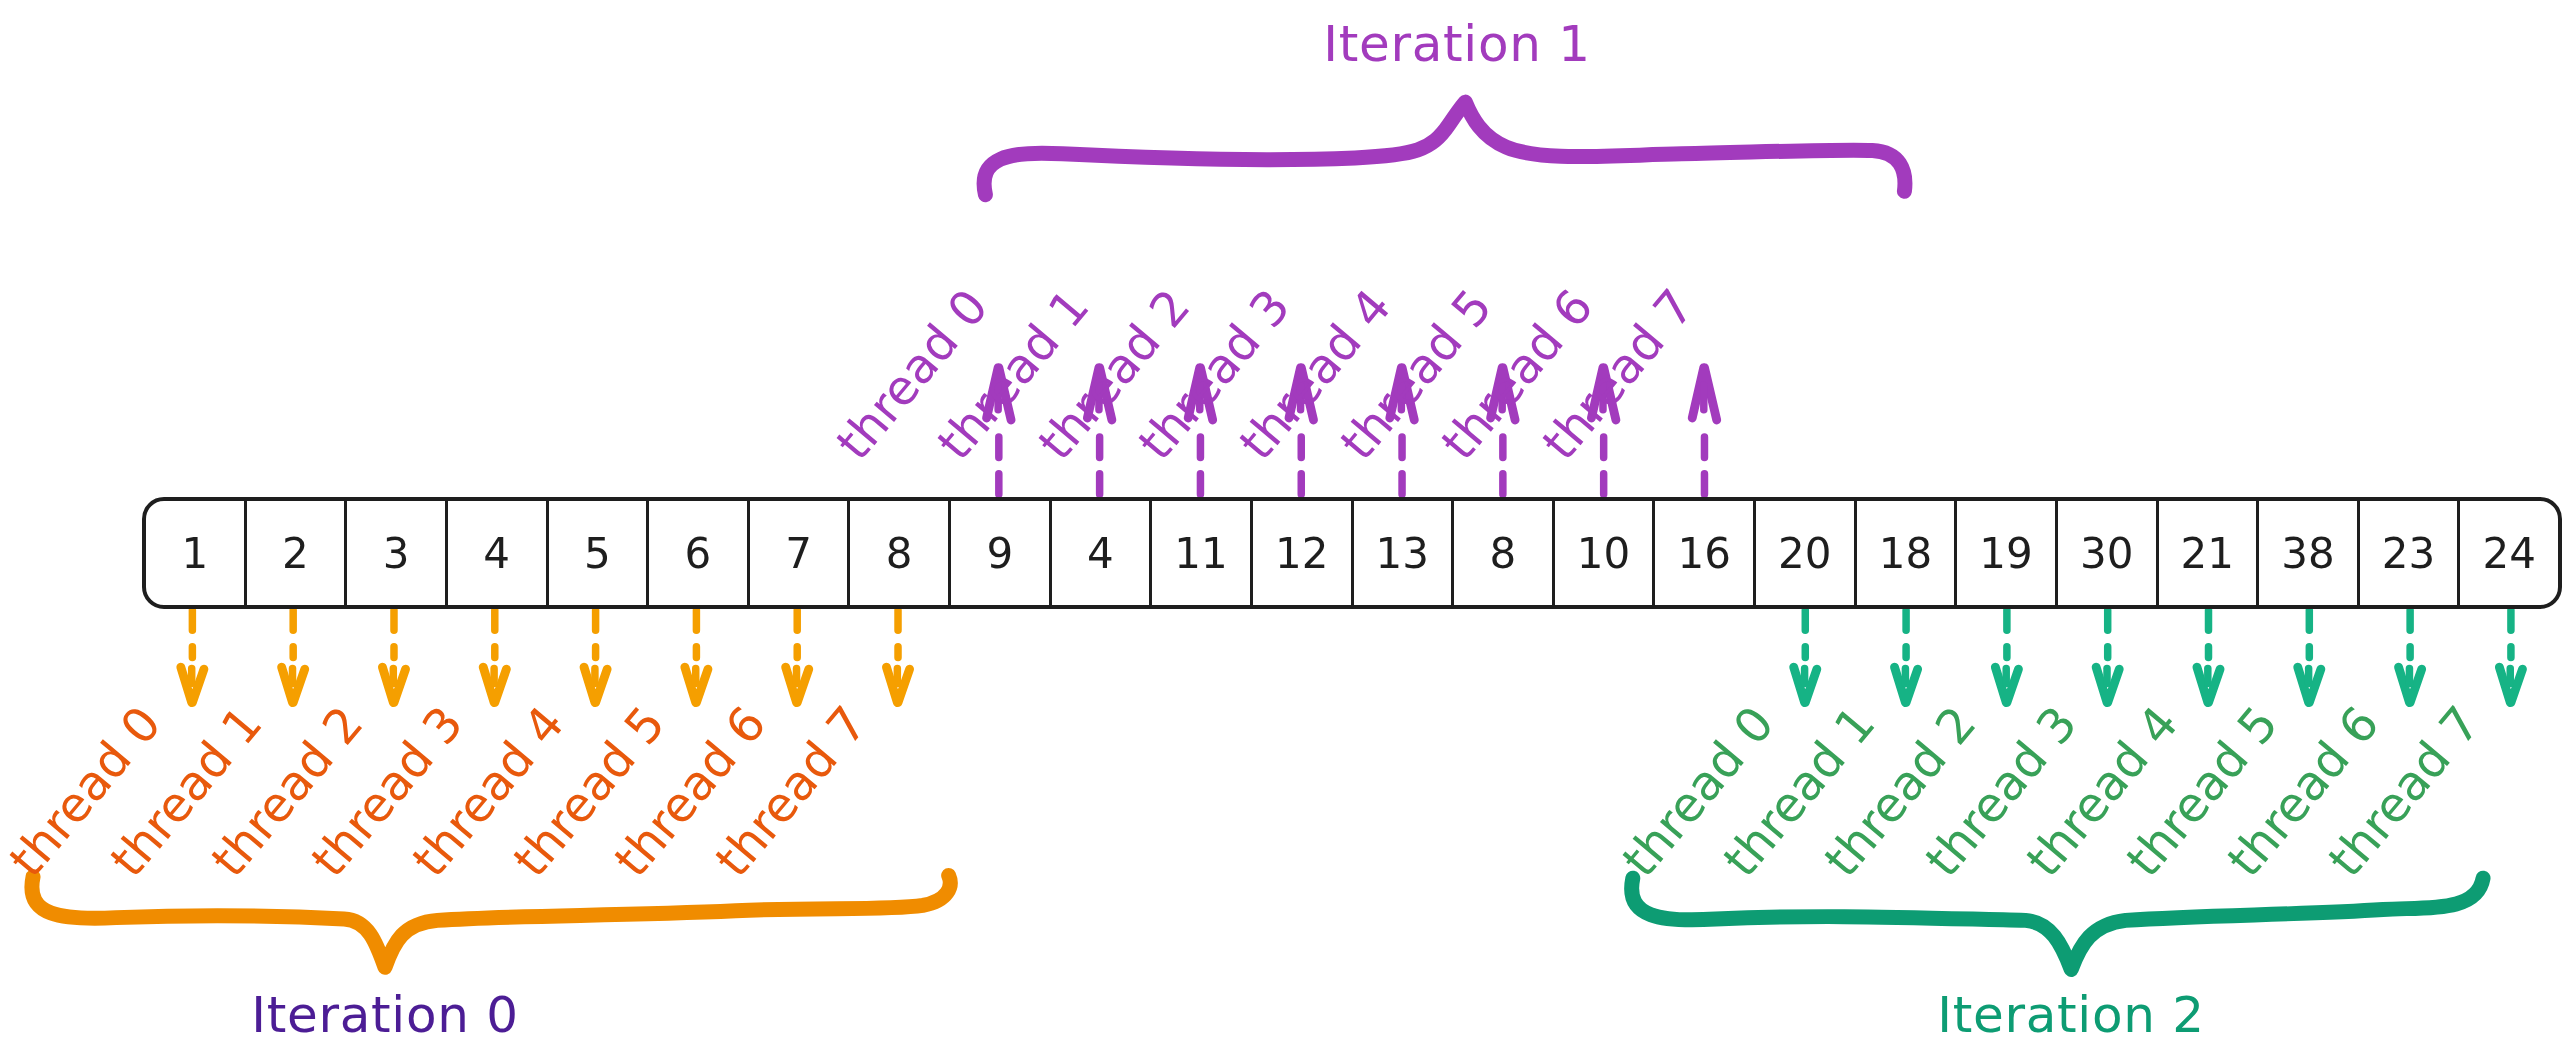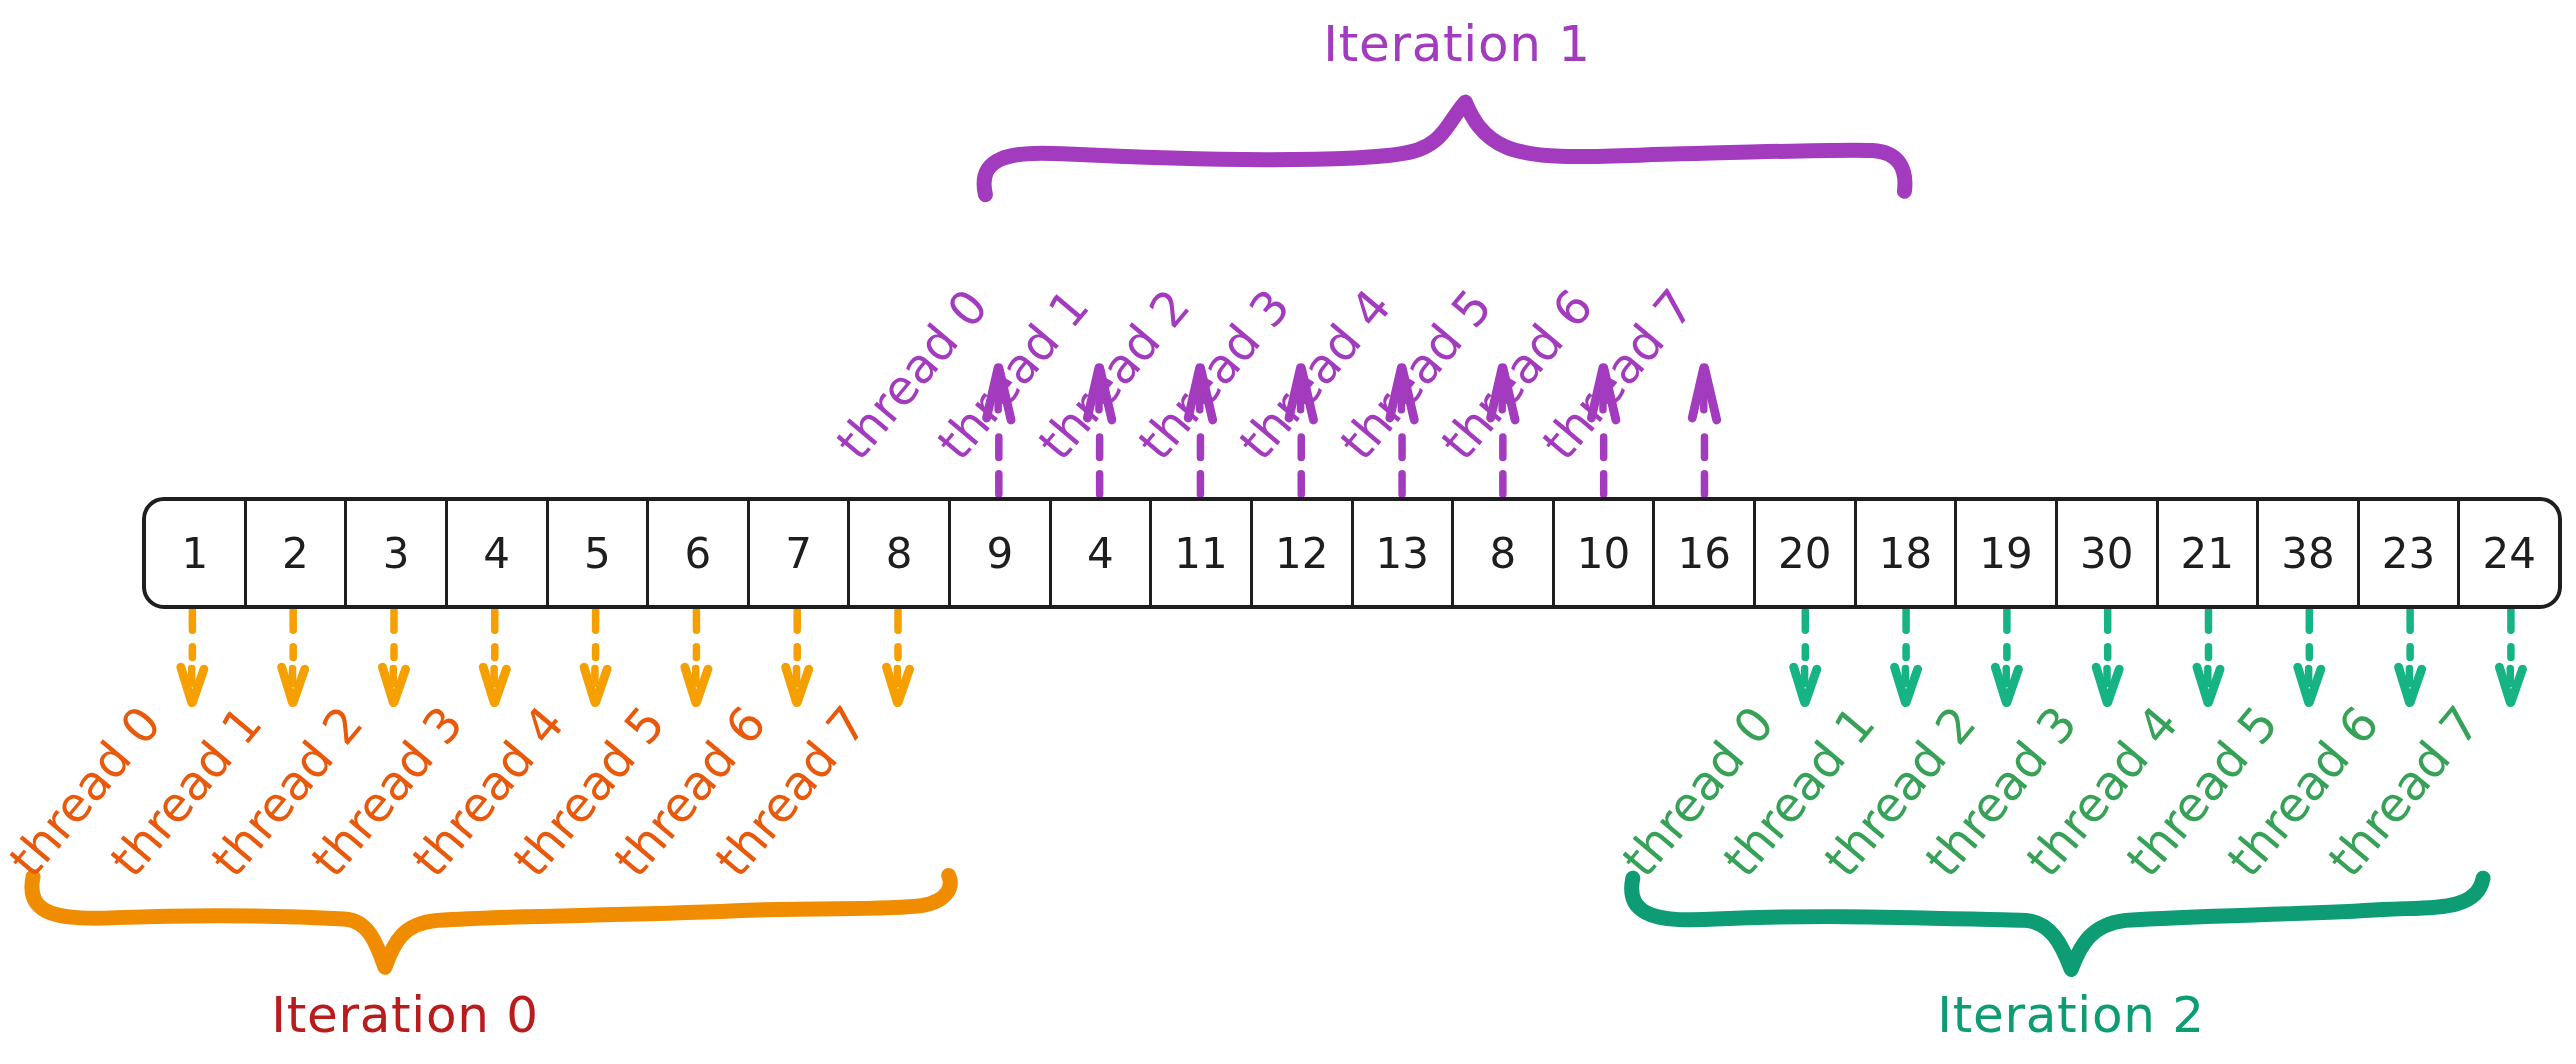--- a/index.html
+++ b/index.html
@@ -126,21 +126,21 @@
       <div class="cell">20</div>
       <div class="cell">18</div>
       <div class="cell">19</div>
       <div class="cell">30</div>
       <div class="cell">21</div>
       <div class="cell">38</div>
       <div class="cell">23</div>
       <div class="cell">24</div>
     </div>
 
-  <div class="iter-title" id="title-0" style="left: 405px; top: 986px; color: #b91c1c;">Iteration 0</div>
+  <div class="iter-title" id="title-0" style="left: 385px; top: 986px; color: #4c1d95;">Iteration 0</div>
   <div class="iter-title" id="title-1" style="left: 1457px; top: 15px; color: rgb(162, 59, 189);">Iteration 1</div>
   <div class="iter-title" id="title-2" style="left: 2071px; top: 986px; color: rgb(13, 156, 115); text-align: center;">Iteration 2</div>
 
 <div class="thread-label" style="left: 39px; top: 885px;">
       <span style="color: rgb(232, 89, 12);">thread 0</span>
     </div>
     <div class="thread-label" style="left: 140px; top: 885px;">
       <span style="color: rgb(232, 89, 12);">thread 1</span>
     </div>
     <div class="thread-label" style="left: 241px; top: 885px;">

